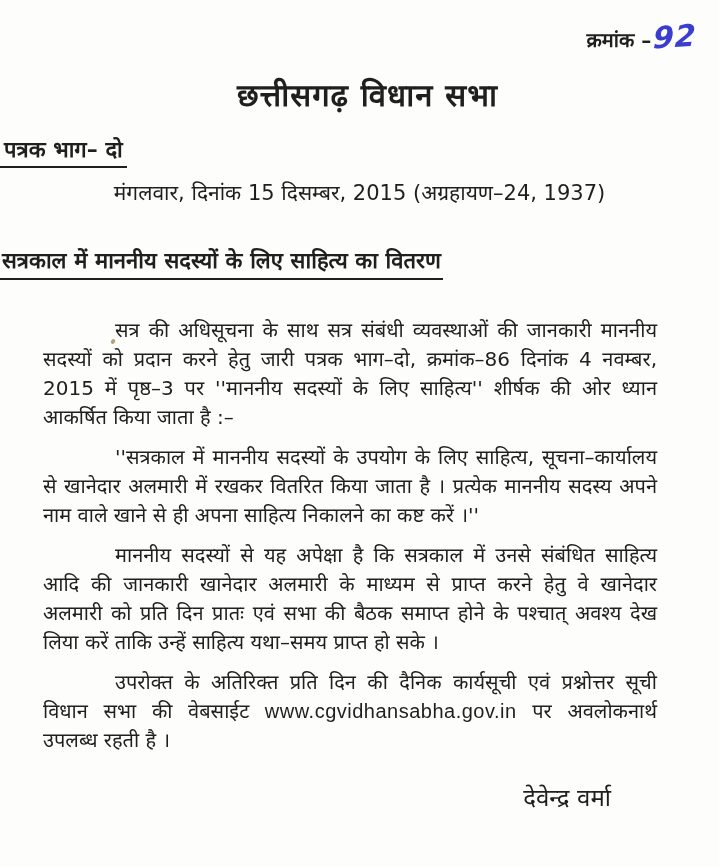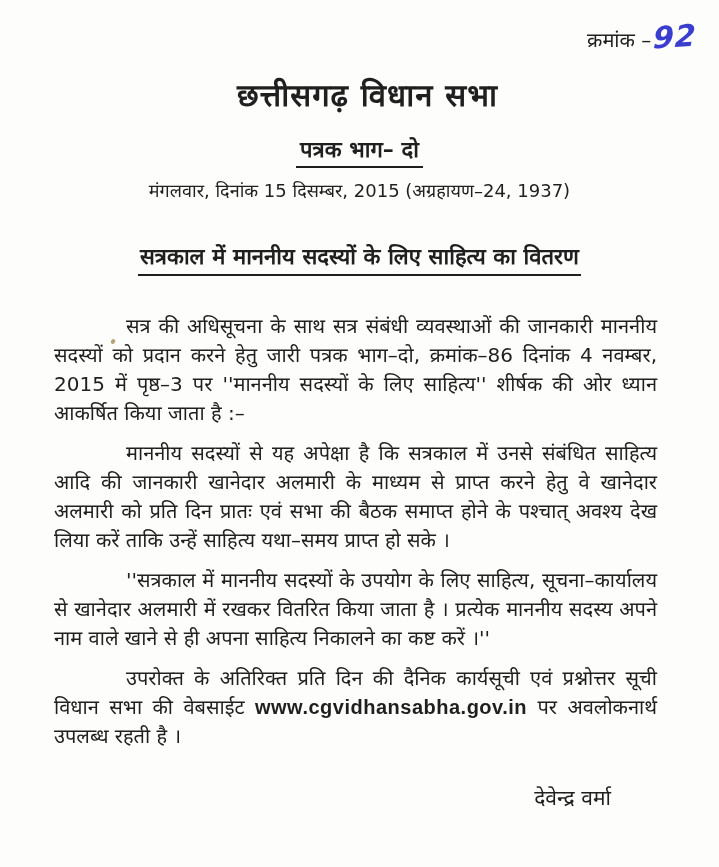--- a/index.html
+++ b/index.html
@@ -19,87 +19,87 @@
     overflow: hidden;
   }
   .serial-line {
     padding: 20px 22px 0 0;
     text-align: right;
     font-size: 20px;
     line-height: 34px;
     white-space: nowrap;
   }
   .serial-label {
-    font-weight: 400;
+    font-weight: 700;
   }
   .serial-number {
     display: inline-block;
     color: var(--handwriting_blue, #3a3ecf);
     font-size: 30px;
     font-weight: bold;
     font-style: italic;
     transform: rotate(-4deg) skewX(-6deg);
     margin-left: 2px;
     letter-spacing: 1px;
   }
   .doc-title {
     margin: 16px 0 0 16px;
     text-align: center;
     font-size: 31px;
     font-weight: 700;
     letter-spacing: 1px;
   }
   .subtitle-row, .heading-row {
-    text-align: center;
+    text-align: left;
   }
   .subtitle-row { margin-top: 18px; }
   .doc-subtitle {
     display: inline-block;
     font-size: 22px;
     font-weight: 700;
     border-bottom: 2px solid var(--ink, #1f1f1f);
     padding: 0 4px 3px 4px;
   }
   .date-line {
     margin-top: 10px;
     text-align: center;
-    font-size: 18px;
+    font-size: 21px;
     font-weight: 500;
   }
   .heading-row { margin-top: 38px; }
   .doc-heading {
     display: inline-block;
     font-size: 22px;
     font-weight: 700;
     border-bottom: 2px solid var(--ink, #1f1f1f);
     padding: 0 2px 4px 2px;
   }
   .body-content {
-    padding: 36px 62px 0 54px;
+    padding: 36px 62px 0 43px;
   }
   .body-para {
     margin: 0 0 11px 0;
     font-size: 20px;
     line-height: 29px;
     text-align: justify;
     text-indent: 72px;
     font-weight: 500;
   }
   .website-url {
     font-family: "Liberation Sans", sans-serif;
-    font-weight: 700;
+    font-weight: 400;
     letter-spacing: 0.5px;
     word-spacing: 2px;
   }
   .signature-block {
     position: absolute;
     right: 108px;
     top: 782px;
     text-align: center;
-    font-size: 21px;
+    font-size: 24px;
     line-height: 33px;
     font-weight: 500;
   }
   .artifact-dot {
     position: absolute;
     left: 111px;
     top: 339px;
     width: 4px;
     height: 5px;
     border-radius: 50% 40% 60% 50%;
@@ -124,22 +124,22 @@
   </div>
 
   <div class="date-line">मंगलवार, दिनांक 15 दिसम्बर, 2015 (अग्रहायण–24, 1937)</div>
 
   <div class="heading-row">
     <span class="doc-heading">सत्रकाल में माननीय सदस्यों के लिए साहित्य का वितरण</span>
   </div>
 
   <div class="body-content">
     <p class="body-para">सत्र की अधिसूचना के साथ सत्र संबंधी व्यवस्थाओं की जानकारी माननीय सदस्यों को प्रदान करने हेतु जारी पत्रक भाग–दो, क्रमांक–86 दिनांक 4 नवम्बर, 2015 में पृष्ठ–3 पर ''माननीय सदस्यों के लिए साहित्य'' शीर्षक की ओर ध्यान आकर्षित किया जाता है :–</p>
+    <p class="body-para">''सत्रकाल में माननीय सदस्यों के उपयोग के लिए साहित्य, सूचना–कार्यालय से खानेदार अलमारी में रखकर वितरित किया जाता है । प्रत्येक माननीय सदस्य अपने नाम वाले खाने से ही अपना साहित्य निकालने का कष्ट करें ।''</p>
     <p class="body-para">माननीय सदस्यों से यह अपेक्षा है कि सत्रकाल में उनसे संबंधित साहित्य आदि की जानकारी खानेदार अलमारी के माध्यम से प्राप्त करने हेतु वे खानेदार अलमारी को प्रति दिन प्रातः एवं सभा की बैठक समाप्त होने के पश्चात् अवश्य देख लिया करें ताकि उन्हें साहित्य यथा–समय प्राप्त हो सके ।</p>
-    <p class="body-para">''सत्रकाल में माननीय सदस्यों के उपयोग के लिए साहित्य, सूचना–कार्यालय से खानेदार अलमारी में रखकर वितरित किया जाता है । प्रत्येक माननीय सदस्य अपने नाम वाले खाने से ही अपना साहित्य निकालने का कष्ट करें ।''</p>
     <p class="body-para"><span>उपरोक्त के अतिरिक्त प्रति दिन की दैनिक कार्यसूची एवं प्रश्नोत्तर सूची विधान सभा की वेबसाईट </span><span class="website-url">www.cgvidhansabha.gov.in</span><span> पर अवलोकनार्थ उपलब्ध रहती है ।</span></p>
   </div>
 
   <div class="signature-block">
     <div>देवेन्द्र वर्मा</div>
   </div>
 
   <div class="artifact-dot"></div>
 
 </div>

